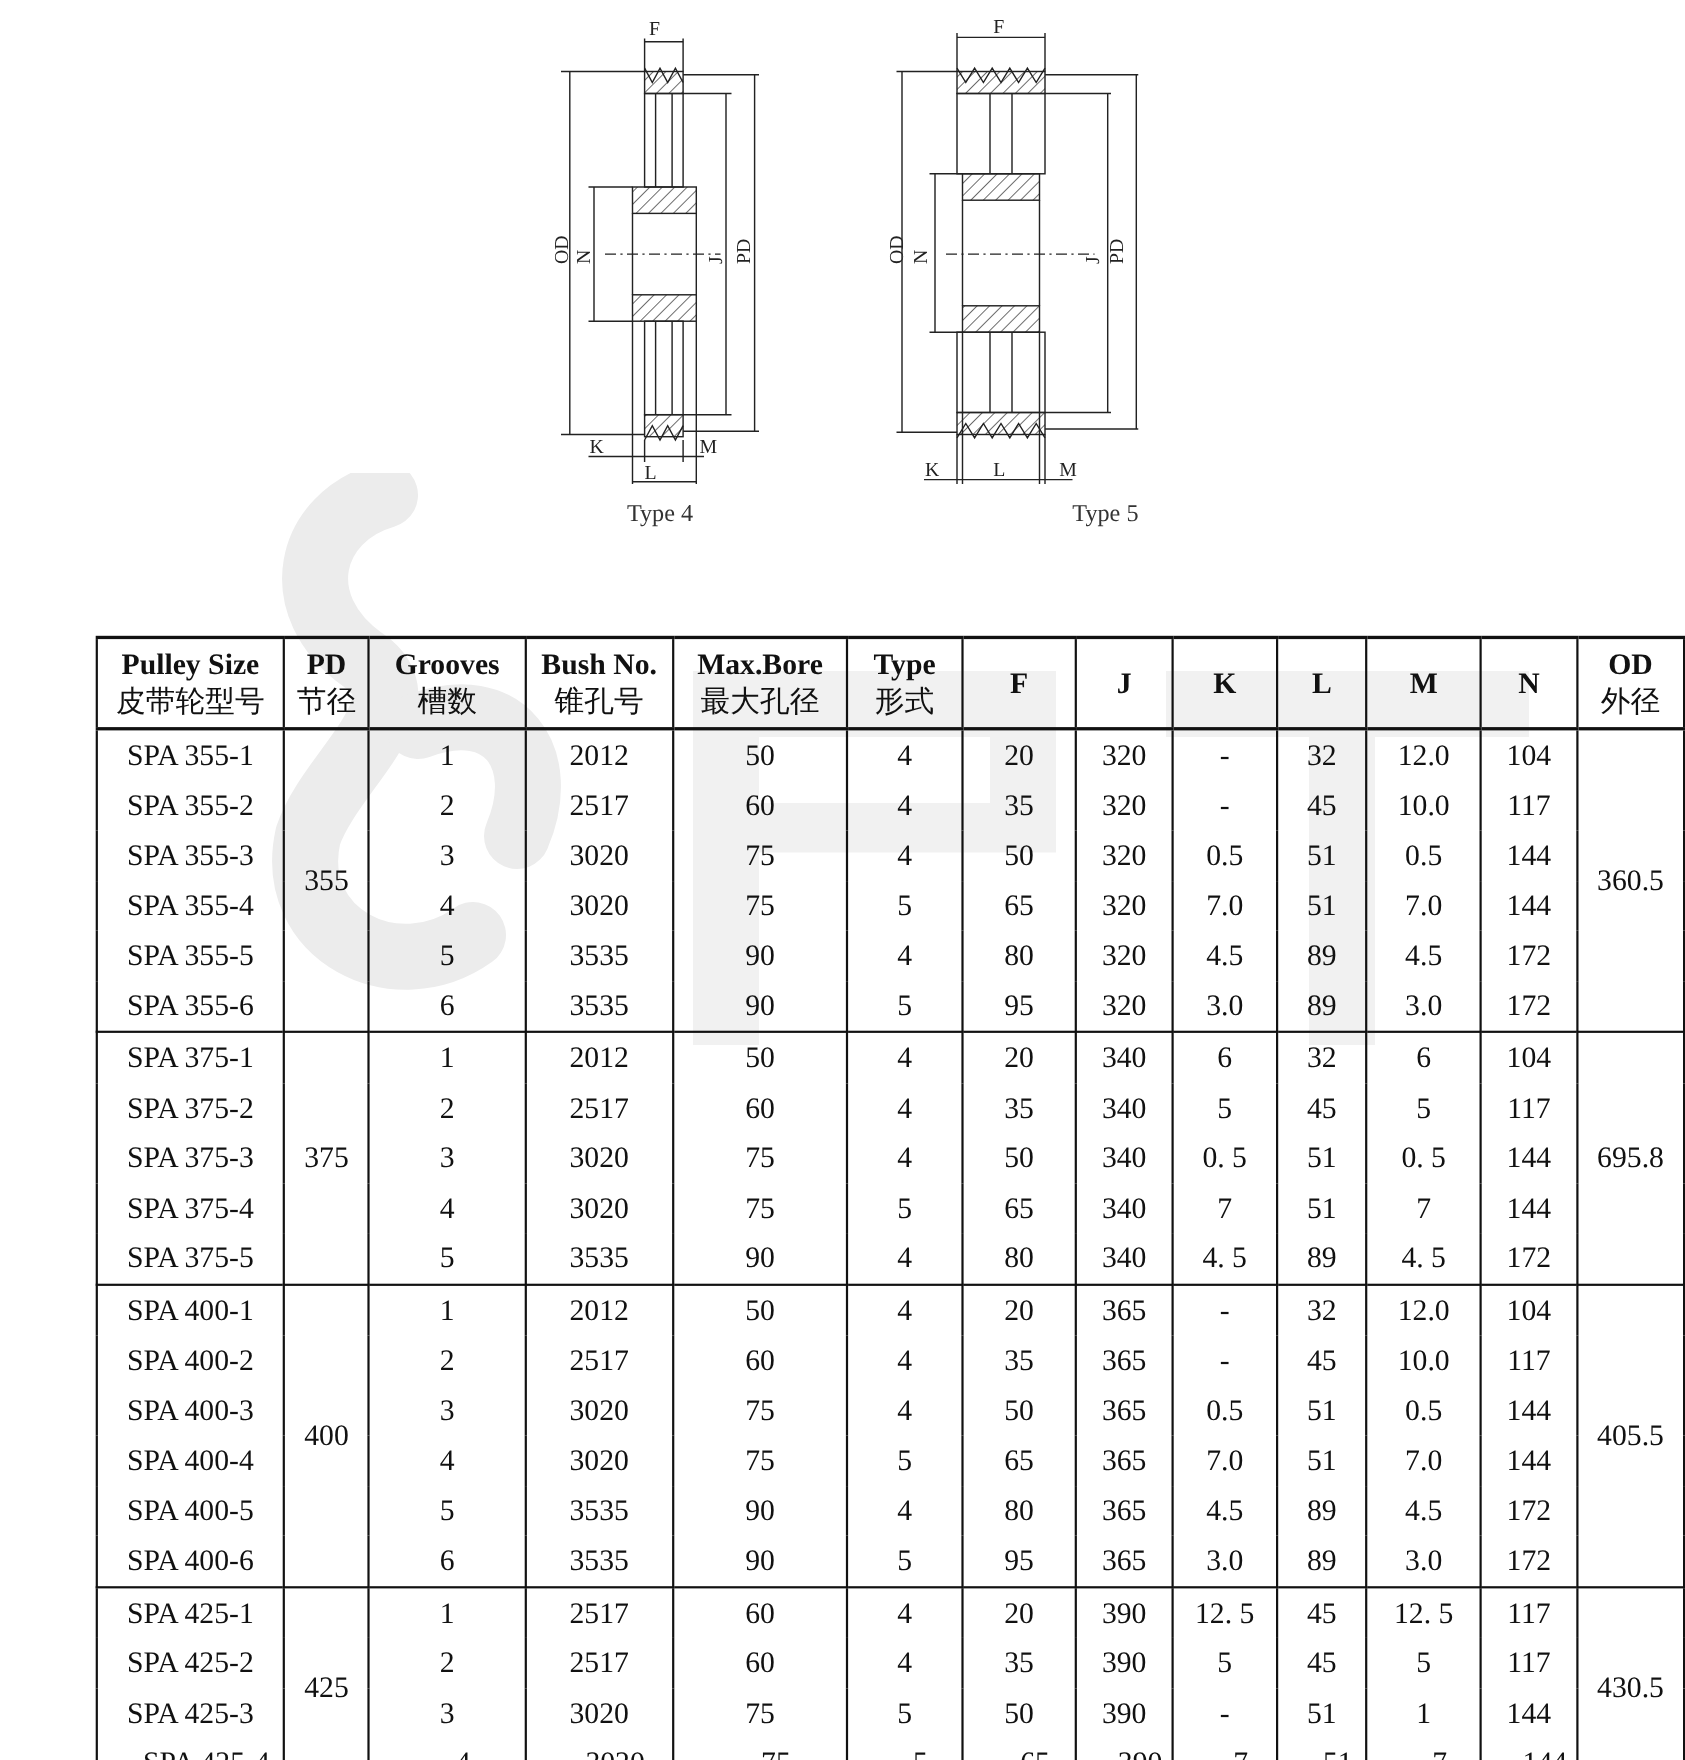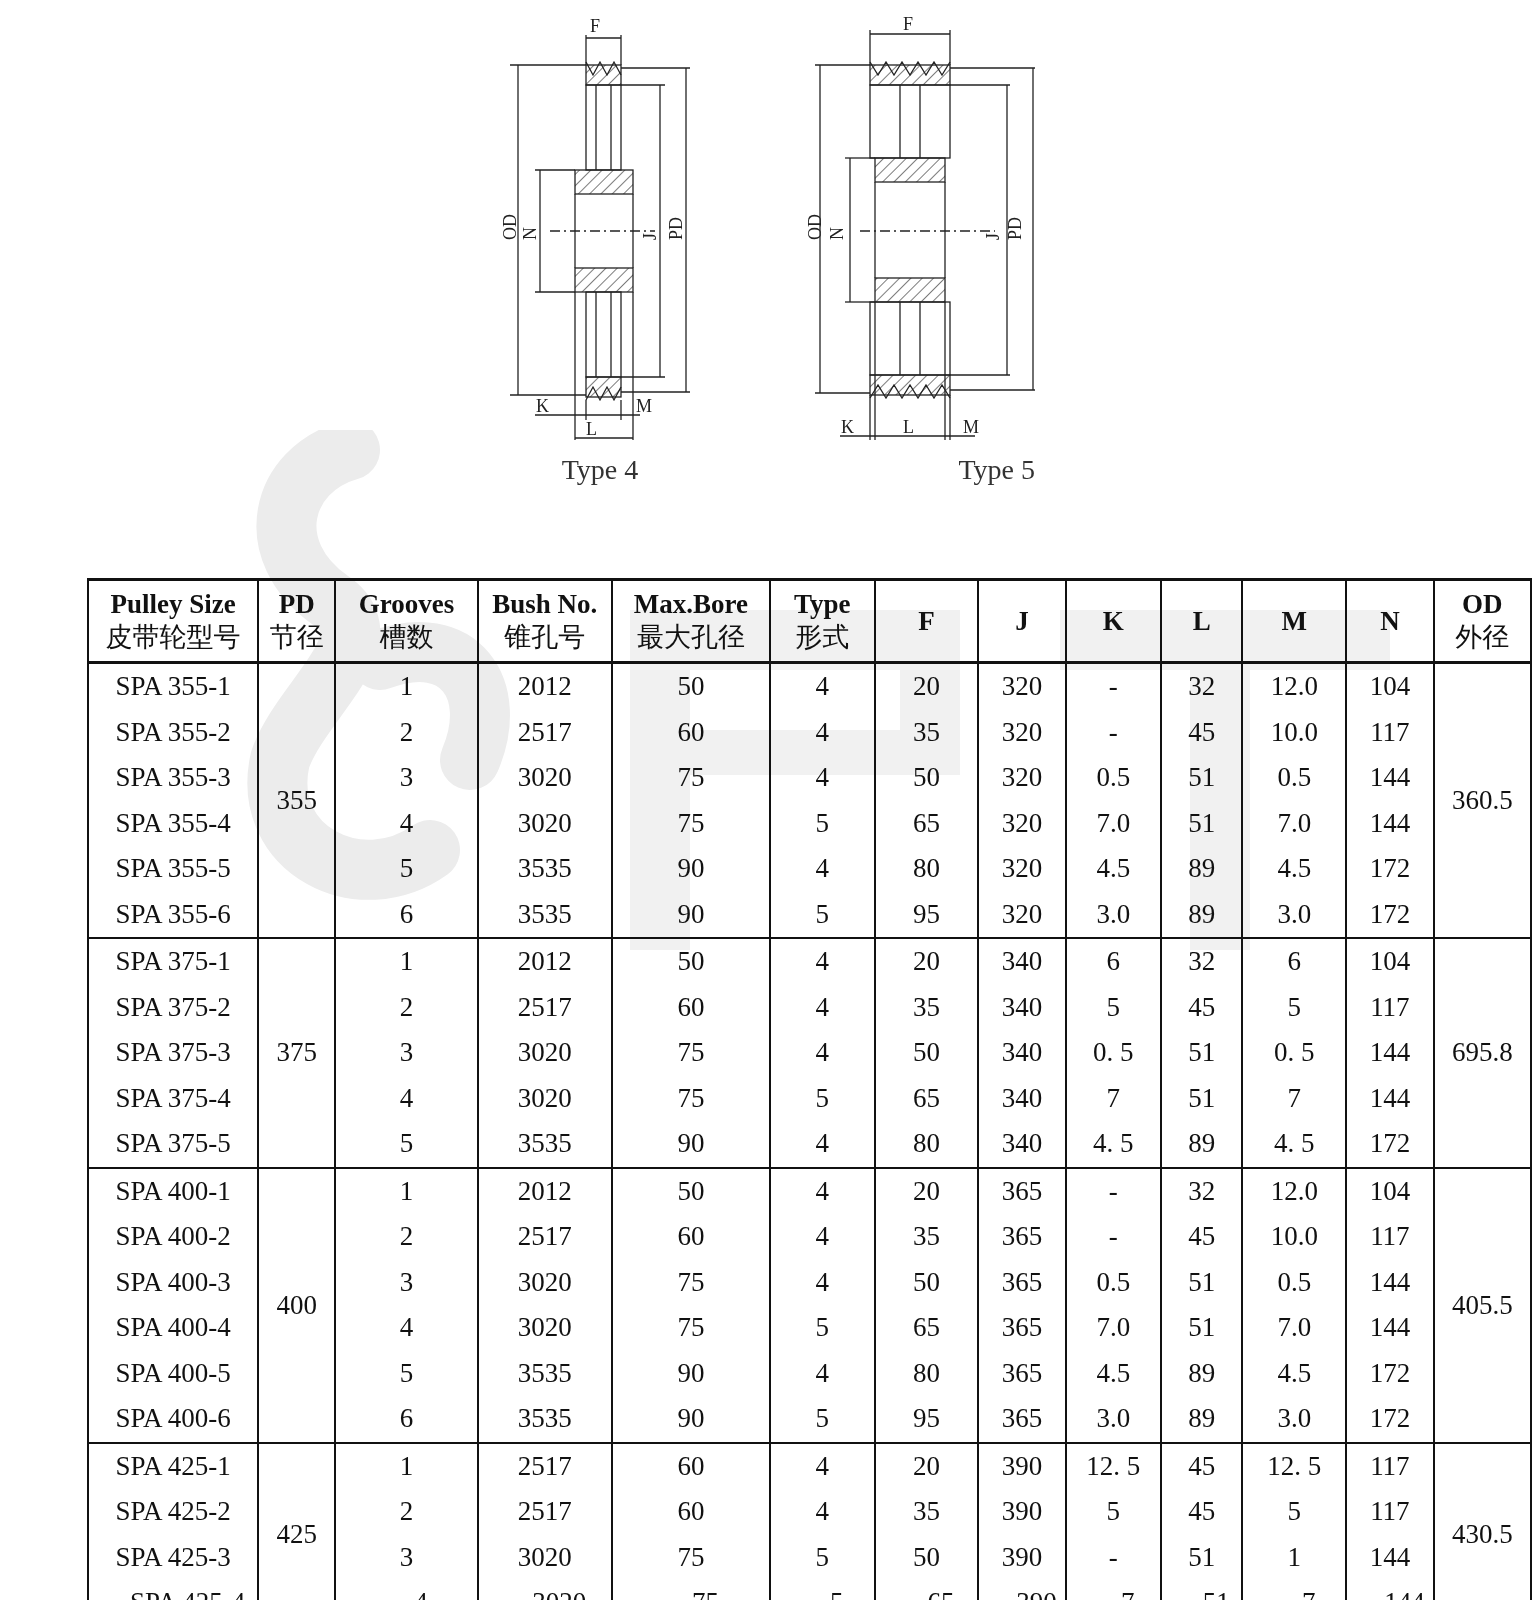--- a/index.html
+++ b/index.html
@@ -1,20 +1,20 @@
 <!DOCTYPE html>
 <html><head>
 <meta charset="utf-8">
 <style>
   html,body{margin:0;padding:0;background:#fff;}
   body{width:1532px;height:1600px;position:relative;overflow:hidden;font-family:"Liberation Serif","DejaVu Serif",serif;color:#111;}
   .watermark{position:absolute;left:240px;top:430px;width:1150px;height:520px;pointer-events:none;}
   .diagram{position:absolute;top:10px;}
   .diagram svg{display:block;}
-  .diagram .caption{position:absolute;left:0;right:0;text-align:center;font-size:28px;color:#333;}
+  .diagram .caption{position:absolute;left:0;right:0;text-align:center;font-size:22px;color:#333;}
   table.spec{position:absolute;left:87px;top:578px;border-collapse:collapse;font-size:27px;}
   table.spec th,table.spec td{border-left:2px solid #111;border-right:2px solid #111;text-align:center;padding:0;}
   table.spec th{border-top:3px solid #111;border-bottom:3px solid #111;font-weight:bold;line-height:33px;height:80px;font-size:27px;}
   table.spec th .cn{font-weight:normal;display:block;}
   table.spec td{height:45.5px;line-height:45px;}
   table.spec tr.group-end td{border-bottom:2px solid #111;}
   table.spec tr.last td{border-bottom:3px solid #0ea5e9;padding-left:29px;}
   table.spec td.rowspan{vertical-align:middle;}
   .c0{width:177px}.c1{width:90px}.c2{width:130px}.c3{width:124px}.c4{width:145px}.c5{width:93px}
   .c6{width:92px}.c7{width:63px}.c8{width:86px}.c9{width:60px}.c10{width:96px}.c11{width:63px}.c12{width:110px}

